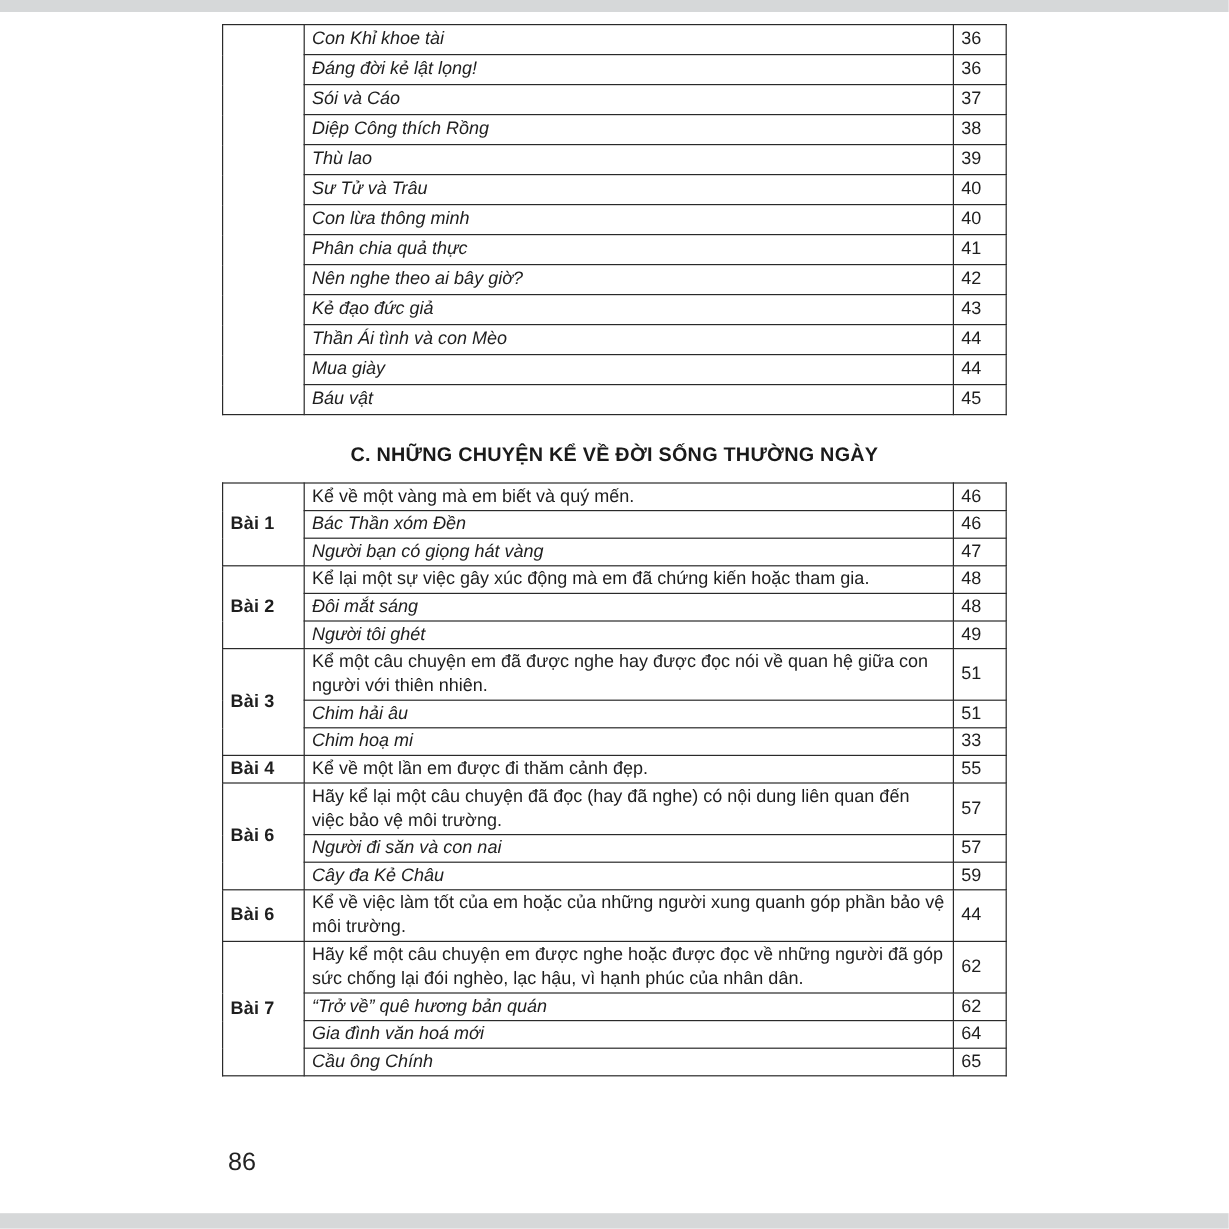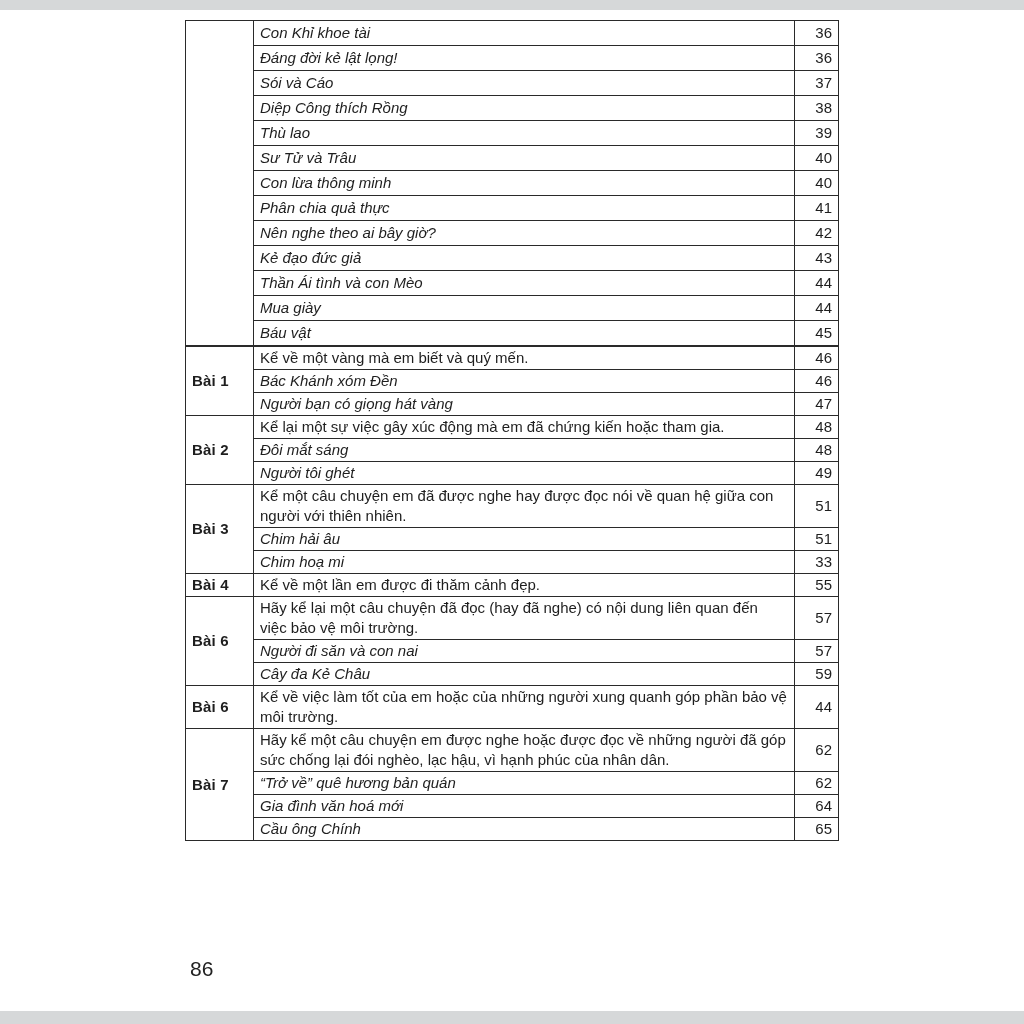--- a/index.html
+++ b/index.html
@@ -38,21 +38,21 @@
   table.toc-table td {
     border: 1px solid #2a2a2a;
     vertical-align: middle;
     font-size: 15px;
     line-height: 20px;
     padding: 1px 6px;
     overflow: hidden;
   }
   .top-table td { height: 25px; }
 
-  td.page-cell { text-align: right; padding: 1px 2px; }
+  td.page-cell { text-align: left; padding: 1px 2px; }
   td.spacer-cell { background: #ffffff; }
 
   td.lesson-label {
     text-align: left;
     font-weight: bold;
     font-size: 14.5px;
     letter-spacing: 0.2px;
   }
   td.assignment-text { padding-left: 10px; }
   td.story-title {
@@ -142,35 +142,36 @@
             <td class="story-title">Mua giày</td>
             <td class="page-cell">44</td>
           </tr>
           <tr>
             <td class="story-title">Báu vật</td>
             <td class="page-cell">45</td>
           </tr>
         </tbody>
     </table>
 
+    <div class="section-heading">C. NHỮNG CHUYỆN KỂ VỀ ĐỜI SỐNG THƯỜNG NGÀY</div>
 
     <table class="toc-table lessons-table">
       <colgroup>
           <col class="col-label">
           <col class="col-title">
           <col class="col-page">
         </colgroup>
       <tbody>
           <tr>
             <td class="lesson-label" rowspan="3">Bài 1</td>
             <td class="assignment-text">Kể về một vàng mà em biết và quý mến.</td>
             <td class="page-cell">46</td>
           </tr>
           <tr>
-            <td class="story-title">Bác Khánh xóm Đền</td>
+            <td class="story-title">Bác Thần xóm Đền</td>
             <td class="page-cell">46</td>
           </tr>
           <tr>
             <td class="story-title">Người bạn có giọng hát vàng</td>
             <td class="page-cell">47</td>
           </tr>
           <tr>
             <td class="lesson-label" rowspan="3">Bài 2</td>
             <td class="assignment-text">Kể lại một sự việc gây xúc động mà em đã chứng kiến hoặc tham gia.</td>
             <td class="page-cell">48</td>

